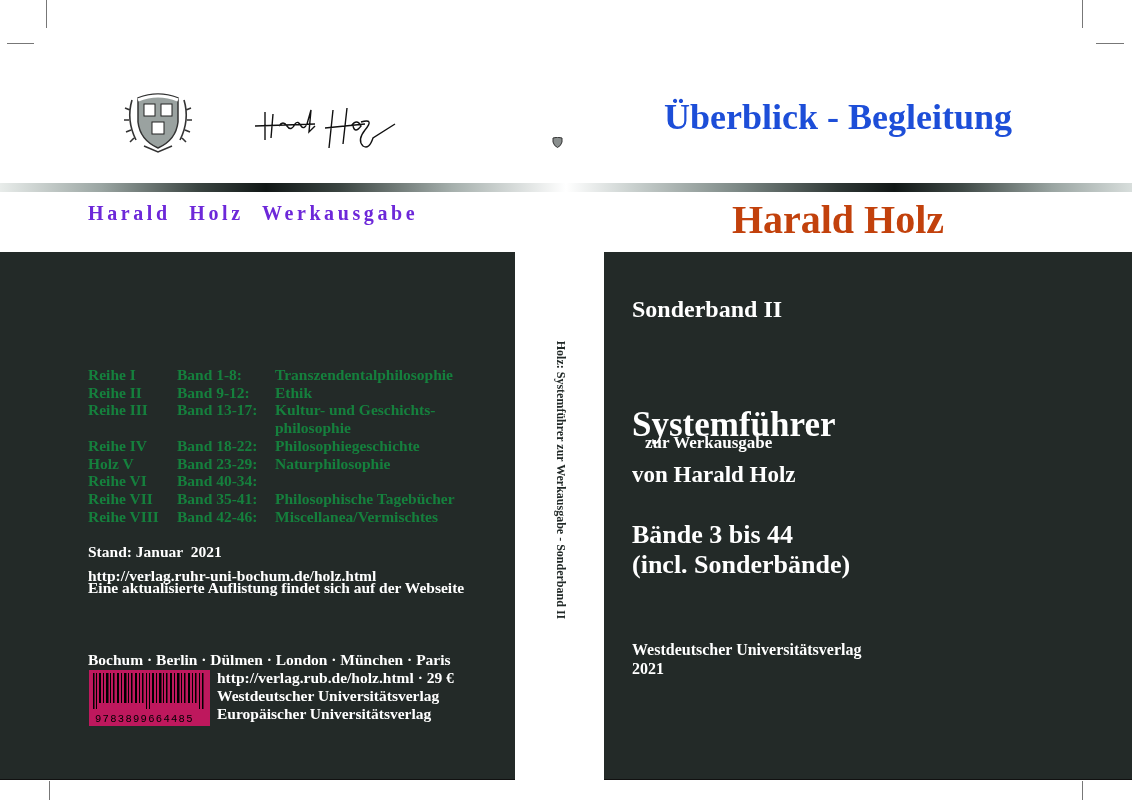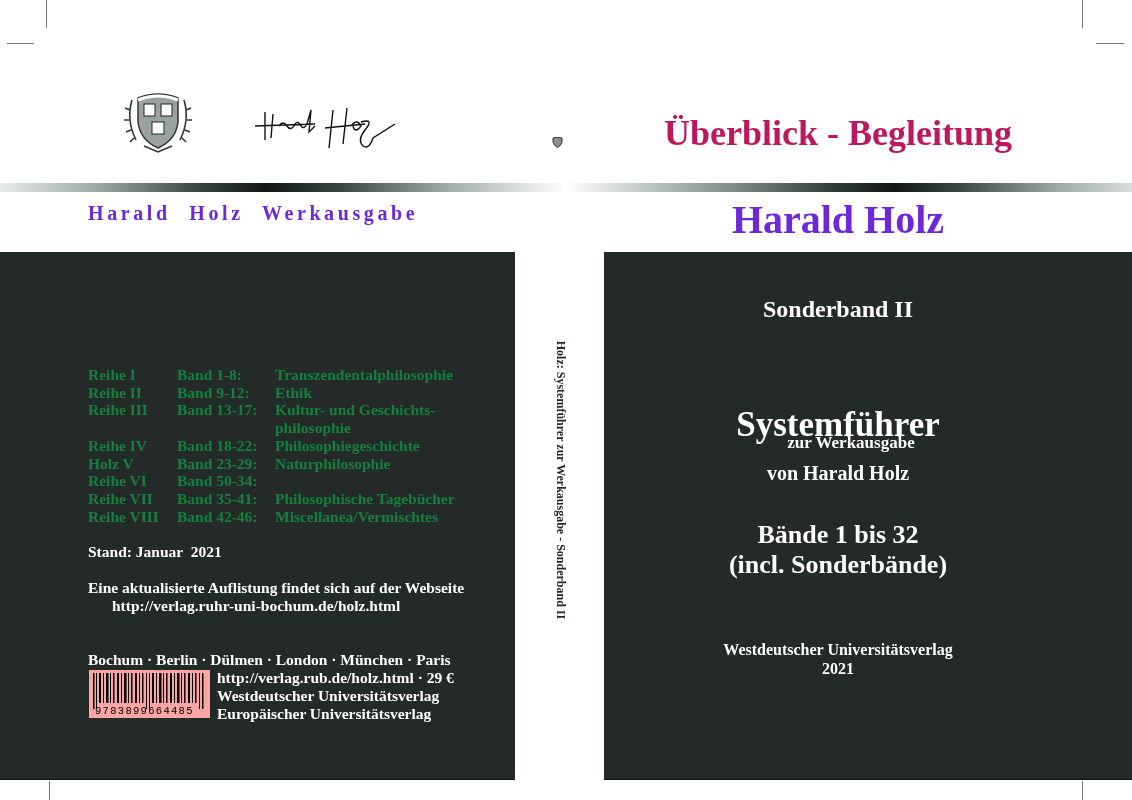--- a/index.html
+++ b/index.html
@@ -13,21 +13,21 @@
   .panel{position:absolute;top:252px;height:527px;background:#232a28;box-shadow:0 1px 0 #111;}
   #panel-back{left:0;width:515px;}
   #panel-front{left:604px;width:528px;}
   .white{color:#ffffff;}
   .bold{font-weight:bold;}
   #series-table{position:absolute;left:88px;top:366px;font-size:15.5px;line-height:17.7px;font-weight:bold;color:#15803d;}
   .row{display:flex;}
   .c1{width:89px;}
   .c2{width:98px;}
   .c3{width:290px;}
-  .center{text-align:center;}
+  .center{text-align:left;padding-left:28px;}
 </style>
 </head>
 <body>
 
 <div class="crop-v" style="left:46px;top:0;height:28px;"></div>
 <div class="crop-h" style="left:7px;top:43px;width:27px;"></div>
 <div class="crop-v" style="left:1082px;top:0;height:28px;"></div>
 <div class="crop-h" style="left:1096px;top:43px;width:28px;"></div>
 <div class="crop-v" style="left:49px;top:781px;height:19px;"></div>
 <div class="crop-v" style="left:1082px;top:781px;height:19px;"></div>
@@ -51,28 +51,28 @@
     <path d="M78 6 L74 44 M92 4 L88 40 M70 24 L110 20 M96 22 q6 -8 10 0 q-6 8 -8 0 M106 18 q14 -4 4 8 q-8 10 -2 16 q6 4 10 -8 L140 20" stroke="#111" stroke-width="1.4" fill="none"></path>
   </svg>
 </div>
 
 <div class="abs" style="left:552px;top:134px;width:11px;height:11px;">
   <svg width="11" height="11" viewBox="0 0 11 11">
     <path d="M1 1 Q5.5 -0.5 10 1 L10 5 Q9 9 5.5 10.5 Q2 9 1 5 Z" fill="#8a8f8e" stroke="#333" stroke-width="1"></path>
   </svg>
 </div>
 
-<div class="abs bold" style="left:604px;top:112px;width:468px;text-align:center;font-size:36px;color:#be185d;">Überblick - Begleitung</div>
+<div class="abs bold" style="left:604px;top:96px;width:468px;text-align:center;font-size:36px;color:#1d4ed8;">Überblick - Begleitung</div>
 
 <div class="grad-bar" id="grad-left"></div>
 <div class="grad-bar" id="grad-right"></div>
 
 <div class="abs bold" style="left:88px;top:202px;font-size:20px;letter-spacing:3.6px;word-spacing:10px;color:#6d28d9;">Harald Holz Werkausgabe</div>
 
-<div class="abs bold" style="left:604px;top:196px;width:468px;text-align:center;font-size:40px;color:#6d28d9;">Harald Holz</div>
+<div class="abs bold" style="left:604px;top:196px;width:468px;text-align:center;font-size:40px;color:#c2410c;">Harald Holz</div>
 
 <div class="panel" id="panel-back"></div>
 
 <div class="panel" id="panel-front"></div>
 
 <div id="series-table">
   <div class="row">
       <span class="c1">Reihe I</span>
       <span class="c2">Band 1-8:</span>
       <span class="c3">Transzendentalphilosophie</span>
@@ -97,42 +97,42 @@
       <span class="c2">Band 18-22:</span>
       <span class="c3">Philosophiegeschichte</span>
     </div>
   <div class="row">
       <span class="c1">Holz V</span>
       <span class="c2">Band 23-29:</span>
       <span class="c3">Naturphilosophie</span>
     </div>
   <div class="row">
       <span class="c1">Reihe VI</span>
-      <span class="c2">Band 50-34:</span>
+      <span class="c2">Band 40-34:</span>
     </div>
   <div class="row">
       <span class="c1">Reihe VII</span>
       <span class="c2">Band 35-41:</span>
       <span class="c3">Philosophische Tagebücher</span>
     </div>
   <div class="row">
       <span class="c1">Reihe VIII</span>
       <span class="c2">Band 42-46:</span>
       <span class="c3">Miscellanea/Vermischtes</span>
     </div>
 </div>
 
 <div class="abs white bold" style="left:88px;top:543px;font-size:15.5px;white-space:pre;">Stand: Januar  2021</div>
 
 <div class="abs white bold" style="left:88px;top:579px;font-size:15.5px;">Eine aktualisierte Auflistung findet sich auf der Webseite</div>
-<div class="abs white bold" style="left:88px;top:597px;font-size:15.5px;margin-left:24px;">http://verlag.ruhr-uni-bochum.de/holz.html</div>
+<div class="abs white bold" style="left:88px;top:567px;font-size:15.5px;">http://verlag.ruhr-uni-bochum.de/holz.html</div>
 
 <div class="abs white bold" style="left:88px;top:651px;font-size:15.5px;">Bochum · Berlin · Dülmen · London · München · Paris</div>
 
-<div class="abs" style="left:89px;top:670px;width:121px;height:48px;background:#fca5a5;">
+<div class="abs" style="left:89px;top:670px;width:121px;height:56px;background:#be185d;">
   <svg width="121" height="48" viewBox="0 0 121 48">
     <g fill="#000">
       <rect x="4" y="3" width="1.5" height="36"></rect>
         <rect x="7" y="3" width="1" height="36"></rect>
         <rect x="10" y="3" width="2" height="30"></rect>
       <rect x="14" y="3" width="1" height="30"></rect>
         <rect x="17" y="3" width="2.5" height="30"></rect>
         <rect x="21" y="3" width="1" height="30"></rect>
       <rect x="24" y="3" width="1.5" height="30"></rect>
         <rect x="28" y="3" width="2" height="30"></rect>
@@ -167,17 +167,17 @@
 
 <div class="abs white bold" style="left:217px;top:669px;font-size:15.5px;">http://verlag.rub.de/holz.html · 29 €</div>
 <div class="abs white bold" style="left:217px;top:687px;font-size:15.5px;">Westdeutscher Universitätsverlag</div>
 <div class="abs white bold" style="left:217px;top:705px;font-size:15.5px;">Europäischer Universitätsverlag</div>
 
 <div class="abs bold" style="left:560px;top:480px;transform:translate(-50%,-50%) rotate(90deg);white-space:nowrap;font-size:12px;color:#222a28;">Holz: Systemführer zur Werkausgabe - Sonderband II</div>
 
 <div class="abs white bold center" style="left:604px;top:296px;width:468px;font-size:24px;">Sonderband II</div>
 <div class="abs white bold center" style="left:604px;top:390px;width:468px;font-size:35px;margin-top:15px;">Systemführer</div>
 <div class="abs white bold center" style="left:617px;top:433px;width:468px;font-size:17px;">zur Werkausgabe</div>
-<div class="abs white bold center" style="left:604px;top:462px;width:468px;font-size:20px;">von Harald Holz</div>
-<div class="abs white bold center" style="left:604px;top:520px;width:468px;font-size:26px;">Bände 1 bis 32</div>
+<div class="abs white bold center" style="left:604px;top:462px;width:468px;font-size:23px;">von Harald Holz</div>
+<div class="abs white bold center" style="left:604px;top:520px;width:468px;font-size:26px;">Bände 3 bis 44</div>
 <div class="abs white bold center" style="left:604px;top:550px;width:468px;font-size:26px;">(incl. Sonderbände)</div>
 <div class="abs white bold center" style="left:604px;top:641px;width:468px;font-size:16px;">Westdeutscher Universitätsverlag</div>
 <div class="abs white bold center" style="left:604px;top:660px;width:468px;font-size:16px;">2021</div>
 
 </body></html>

